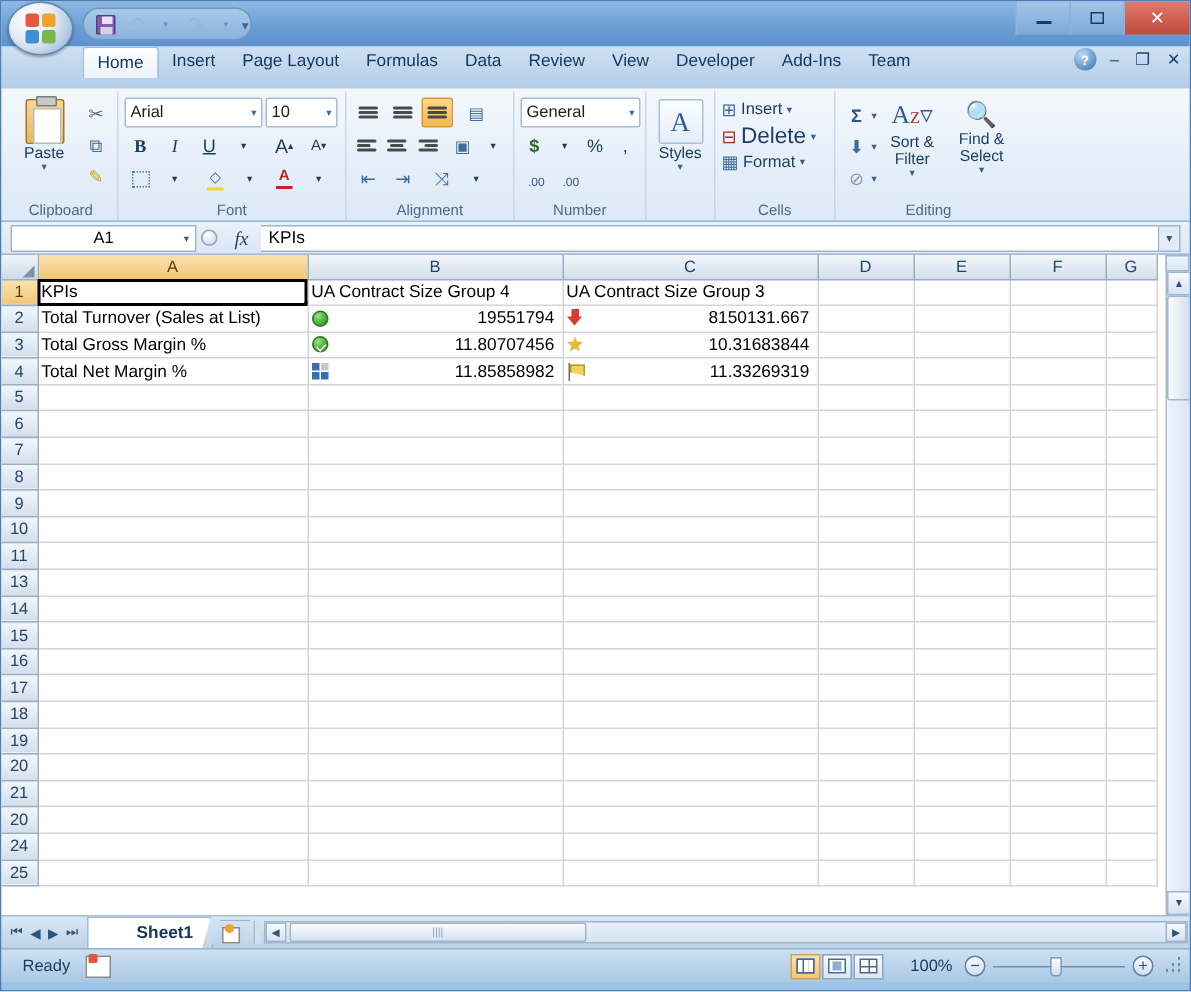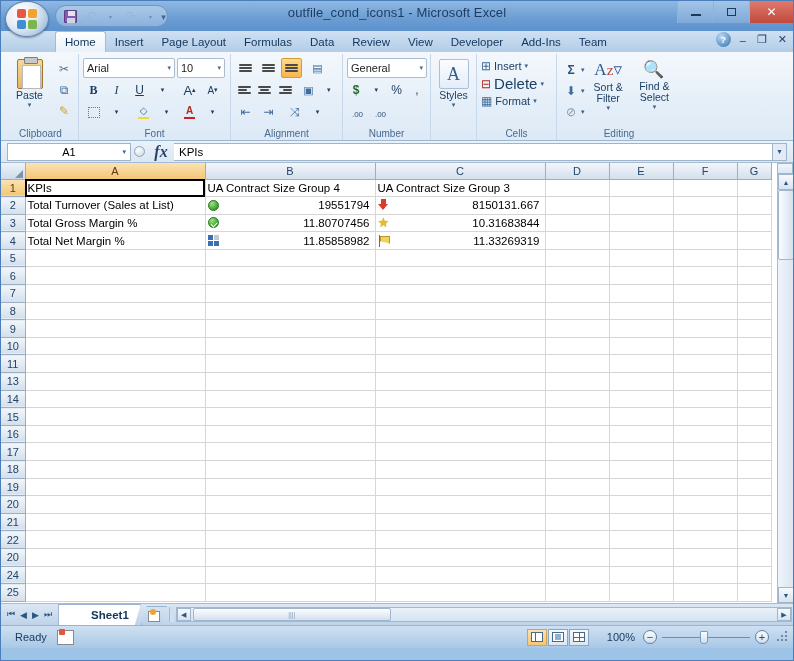--- a/index.html
+++ b/index.html
@@ -51,22 +51,22 @@
 
   .wbtns { position:absolute; right:0px; top:0px; display:flex; height:22px; }
   .wbtn { width:36px; height:22px; display:flex;align-items:center;justify-content:center;
       color:#1b3a5c; font-size:12px; cursor:pointer;
       background:linear-gradient(#a3c5e7,#7ea9d8); border-left:1px solid #8fb4dc;}
   .wbtn.close { background:linear-gradient(#e07a6d,#c04a3c); color:#fff; width:44px;}
   .sqbox{ width:9px;height:8px;border:1.5px solid #1b3a5c; }
   .minline{ width:10px;height:2px;background:#1b3a5c; margin-top:6px;}
 
   
-  .tabstrip { position:relative; height:21px; padding-left:54px;
-      background:linear-gradient(#cfe0f2,#b3cde8); display:flex; align-items:flex-end; }
+  .tabstrip { position:relative; height:28px; padding-left:54px;
+      background:linear-gradient(#cfe0f2,#b3cde8); display:flex; align-items:flex-start; }
   .tab { padding:3px 9px 3px; font-size:11.5px; color:#12365c; cursor:pointer;
       border-radius:3px 3px 0 0; line-height:14px; }
   .tab.active { background:linear-gradient(#fdfefe,#eaf2fa); color:#11365c;
       border:1px solid #9cbddf; border-bottom:none; font-weight:normal; }
   .tabright { position:absolute; right:4px; top:1px; display:flex; align-items:center; gap:7px;}
   .helpbtn { width:15px;height:15px;border-radius:50%;
      background:radial-gradient(circle at 35% 30%,#bcd9f2,#2f6fae);
      color:#fff;font-size:9px;display:flex;align-items:center;justify-content:center;
      font-weight:bold; cursor:pointer;}
   .miniwbtn{ color:#20456c; font-size:11px; cursor:pointer; padding:0 2px;}
@@ -121,21 +121,21 @@
       background:linear-gradient(#eaf1f9,#dbe7f3); border-bottom:1px solid #a6bcd4;
       padding:0 6px;}
   .namebox { width:124px; height:18px; background:#fff; border:1px solid #9fb4c9;
       display:flex; align-items:center; font-size:11px; color:#000;
       justify-content:center; position:relative;}
   .namebox .nbcaret{ position:absolute; right:4px; font-size:7px; color:#3b5f87;}
   .fsep { width:17px; height:18px; display:flex;align-items:center;justify-content:center;}
   .fcirc{ width:11px;height:11px;border-radius:50%;
      background:radial-gradient(circle at 35% 30%,#fff,#c4d4e5); border:1px solid #8aa6c0;}
   .fxwrap{ width:26px;height:18px;display:flex;align-items:center;justify-content:center;
-     font-style:italic; font-size:16px; color:#23456b; font-family:"Liberation Serif",serif;font-weight:bold;}
+     font-style:italic; font-size:13px; color:#23456b; font-family:"Liberation Serif",serif;}
   .finput { flex:1; height:18px; background:#fff; border:1px solid #9fb4c9;
      border-left:none; display:flex; align-items:center; padding-left:5px;
      font-size:11.5px; color:#000; }
   .fbcaret{ width:14px;height:18px;display:flex;align-items:center;justify-content:center;
      font-size:8px;color:#2d5party;color:#2d557f; background:#e3ecf6;border:1px solid #9fb4c9;border-left:none;}
 
   
   .gridwrap { position:relative; height:441px; background:#fff; overflow:hidden;
      border-bottom:1px solid #a6bcd4;}
   table.sheet { border-collapse:collapse; table-layout:fixed; }
@@ -288,21 +288,20 @@
       <div class="qicon">
           <div class="floppy"></div>
         </div>
       <div class="qicon arrowc">↶</div>
       <div class="qicon tinycaret">▾</div>
       <div class="qicon arrowc">↷</div>
       <div class="qicon tinycaret">▾</div>
     </div>
     <div class="qicon qatdrop" style="position:absolute;left:152px;top:7px;">▾</div>
 
-    <div class="wtitle">outfile_cond_icons1 - Microsoft Excel</div>
 
     <div class="wbtns">
       <div class="wbtn">
           <div class="minline"></div>
         </div>
       <div class="wbtn">
           <div class="sqbox"></div>
         </div>
       <div class="wbtn close">✕</div>
     </div>
@@ -829,30 +828,20 @@
             <td class="rowhdr">21</td>
             <td class="cell"></td>
             <td class="cell"></td>
             <td class="cell"></td>
             <td class="cell"></td>
             <td class="cell"></td>
             <td class="cell"></td>
             <td class="cell"></td>
           </tr>
           <tr>
-            <td class="rowhdr">22</td>
-            <td class="cell"></td>
-            <td class="cell"></td>
-            <td class="cell"></td>
-            <td class="cell"></td>
-            <td class="cell"></td>
-            <td class="cell"></td>
-            <td class="cell"></td>
-          </tr>
-          <tr>
             <td class="rowhdr">20</td>
             <td class="cell"></td>
             <td class="cell"></td>
             <td class="cell"></td>
             <td class="cell"></td>
             <td class="cell"></td>
             <td class="cell"></td>
             <td class="cell"></td>
           </tr>
           <tr>

